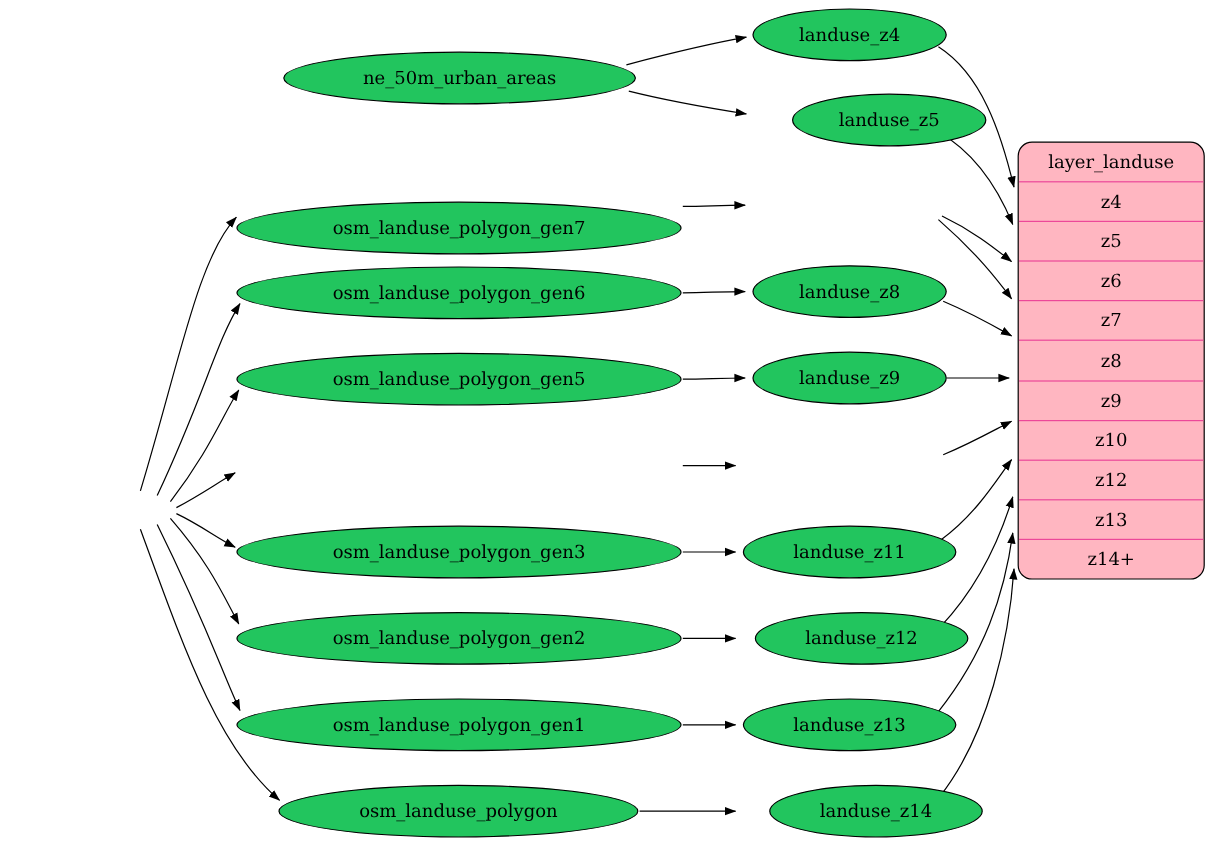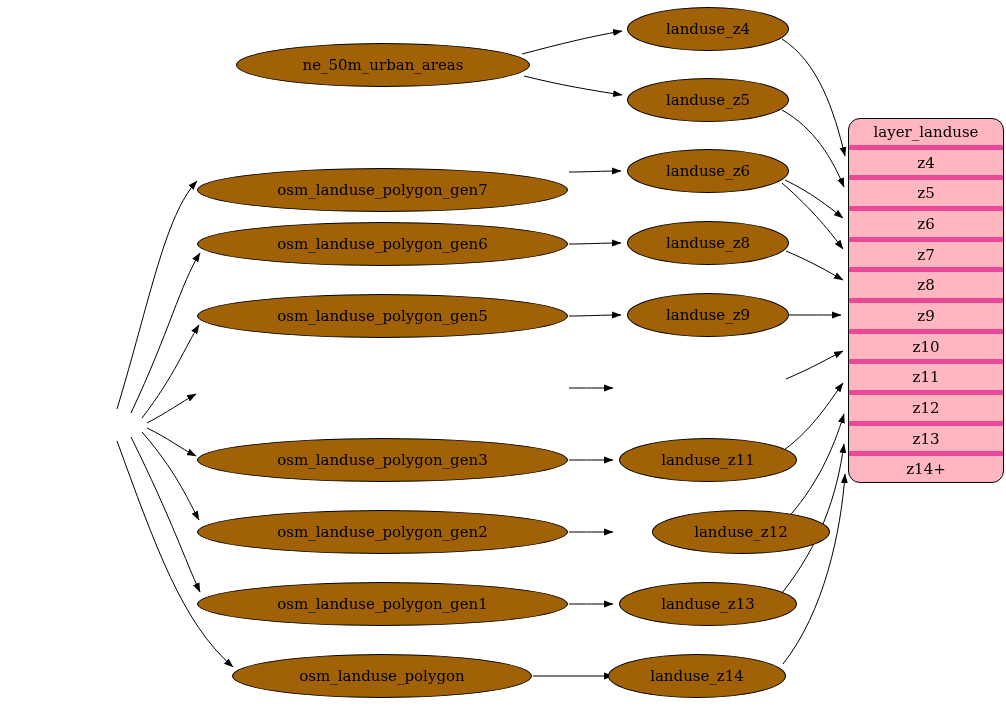--- a/index.html
+++ b/index.html
@@ -10,41 +10,41 @@
     font-family:"DejaVu Serif", serif;
     font-size:15px;
     color:#000;
     overflow:hidden;
   }
   svg.edges { position:absolute; left:0; top:0; }
   .edge { fill:none; stroke:#000; stroke-width:1; }
   .node {
     position:absolute;
     display:flex; align-items:center; justify-content:center;
-    background:#a16207;
+    background:#22c55e;
     border:1px solid #000;
     border-radius:50%;
     box-sizing:border-box;
     white-space:nowrap;
   }
   .record {
     position:absolute;
     left:848px; top:118px; width:156px; height:365px;
     box-sizing:border-box;
     border:1px solid #000;
     border-radius:12px;
     overflow:hidden;
     display:flex; flex-direction:column;
   }
   .record-cell {
     flex:1;
     display:flex; align-items:center; justify-content:center;
     white-space:nowrap;
   }
-  .record-cell + .record-cell { border-top:5px solid #ec4899; }
+  .record-cell + .record-cell { border-top:1px solid #ec4899; }
 </style>
 </head>
 <body>
 
 <div class="canvas">
 
   <svg class="edges" width="1006" height="707" viewBox="0 0 1006 707">
     <defs>
       <marker id="arrow" viewBox="0 0 10 10" refX="9" refY="5" markerWidth="10" markerHeight="10" orient="auto">
         <path d="M0,1.5 L9.5,5 L0,8.5 z" fill="#000"></path>
@@ -107,53 +107,49 @@
   <div class="node" style="left:197px;top:582px;width:371px;height:44px">
     <span>osm_landuse_polygon_gen1</span>
   </div>
   <div class="node" style="left:232px;top:654px;width:300px;height:44px">
     <span>osm_landuse_polygon</span>
   </div>
 
   <div class="node" style="left:627px;top:7px;width:162px;height:44px">
     <span>landuse_z4</span>
   </div>
-  <div class="node" style="left:627px;top:78px;width:162px;height:44px">
+  <div class="node" style="left:660px;top:78px;width:162px;height:44px">
     <span>landuse_z5</span>
-  </div>
-  <div class="node" style="left:627px;top:149px;width:162px;height:44px">
-    <span>landuse_z6</span>
   </div>
   <div class="node" style="left:627px;top:221px;width:162px;height:44px">
     <span>landuse_z8</span>
   </div>
   <div class="node" style="left:627px;top:293px;width:162px;height:44px">
     <span>landuse_z9</span>
   </div>
   <div class="node" style="left:619px;top:438px;width:178px;height:44px">
     <span>landuse_z11</span>
   </div>
-  <div class="node" style="left:652px;top:510px;width:178px;height:44px">
+  <div class="node" style="left:629px;top:510px;width:178px;height:44px">
     <span>landuse_z12</span>
   </div>
   <div class="node" style="left:619px;top:582px;width:178px;height:44px">
     <span>landuse_z13</span>
   </div>
-  <div class="node" style="left:608px;top:654px;width:178px;height:44px">
+  <div class="node" style="left:641px;top:654px;width:178px;height:44px">
     <span>landuse_z14</span>
   </div>
 
   <div class="record" style="background-color: rgb(255, 182, 193);">
     <div class="record-cell">layer_landuse</div>
     <div class="record-cell">z4</div>
     <div class="record-cell">z5</div>
     <div class="record-cell">z6</div>
     <div class="record-cell">z7</div>
     <div class="record-cell">z8</div>
     <div class="record-cell">z9</div>
     <div class="record-cell">z10</div>
-    <div class="record-cell">z11</div>
     <div class="record-cell">z12</div>
     <div class="record-cell">z13</div>
     <div class="record-cell">z14+</div>
   </div>
 
 </div>
 
 </body></html>

